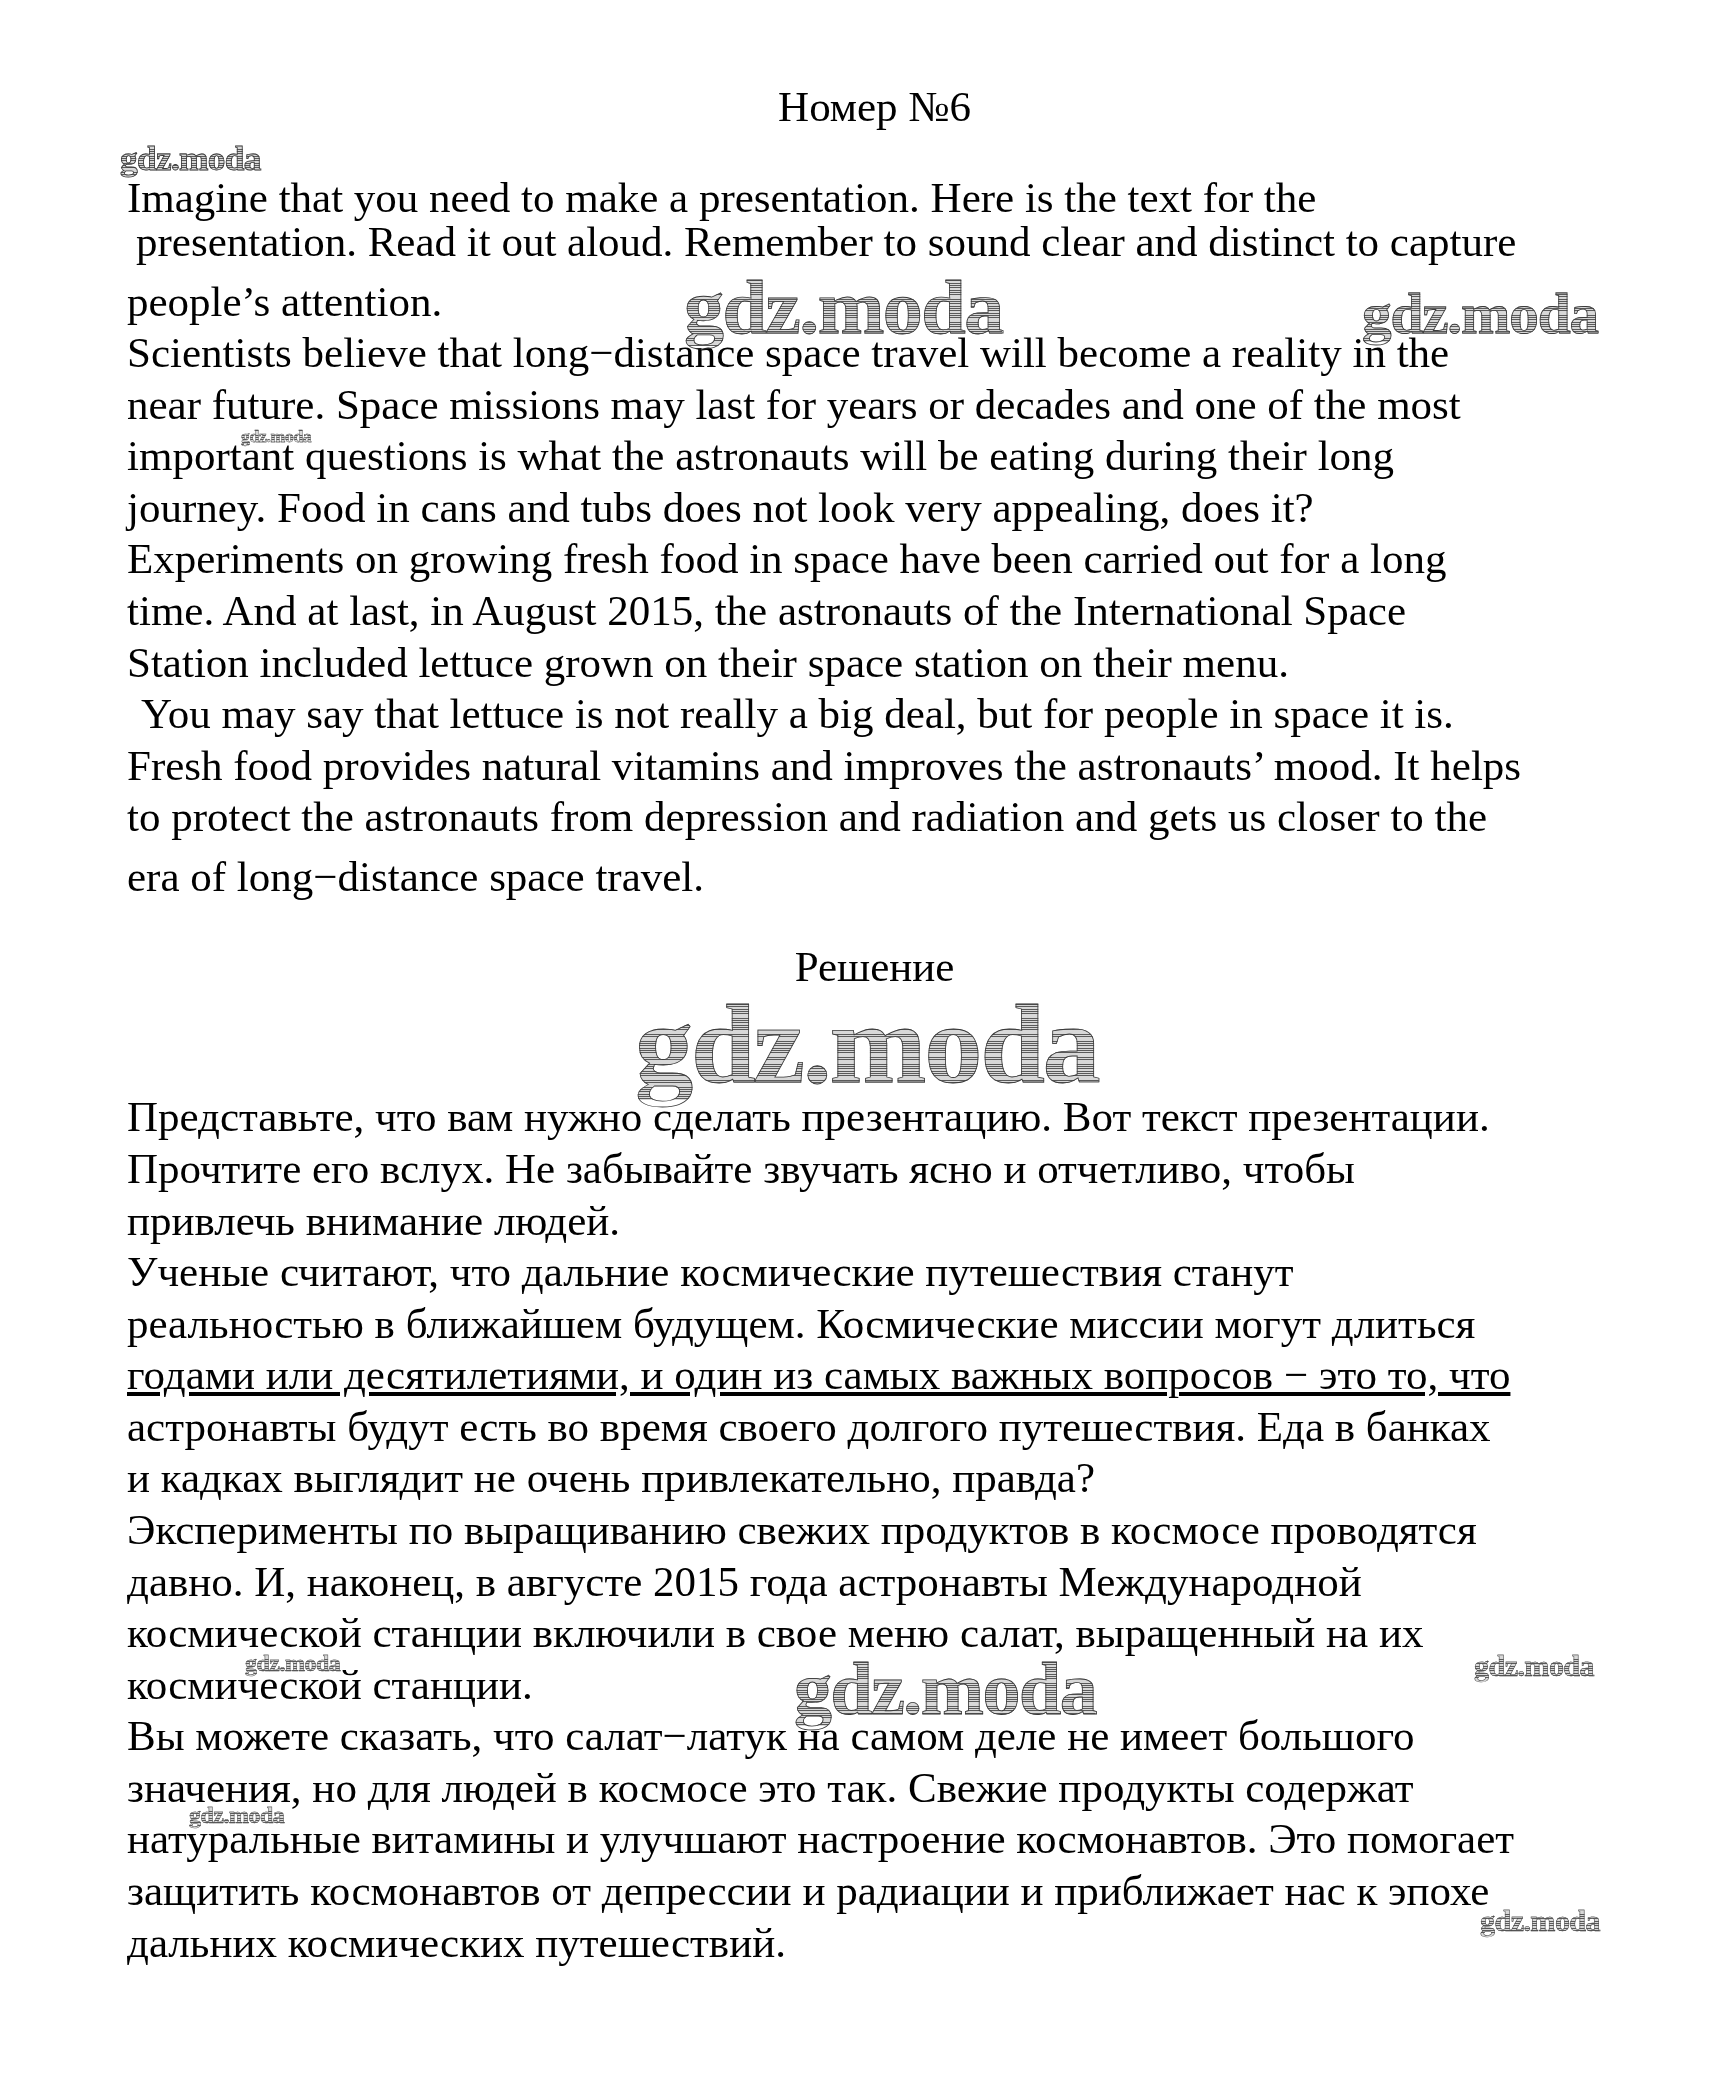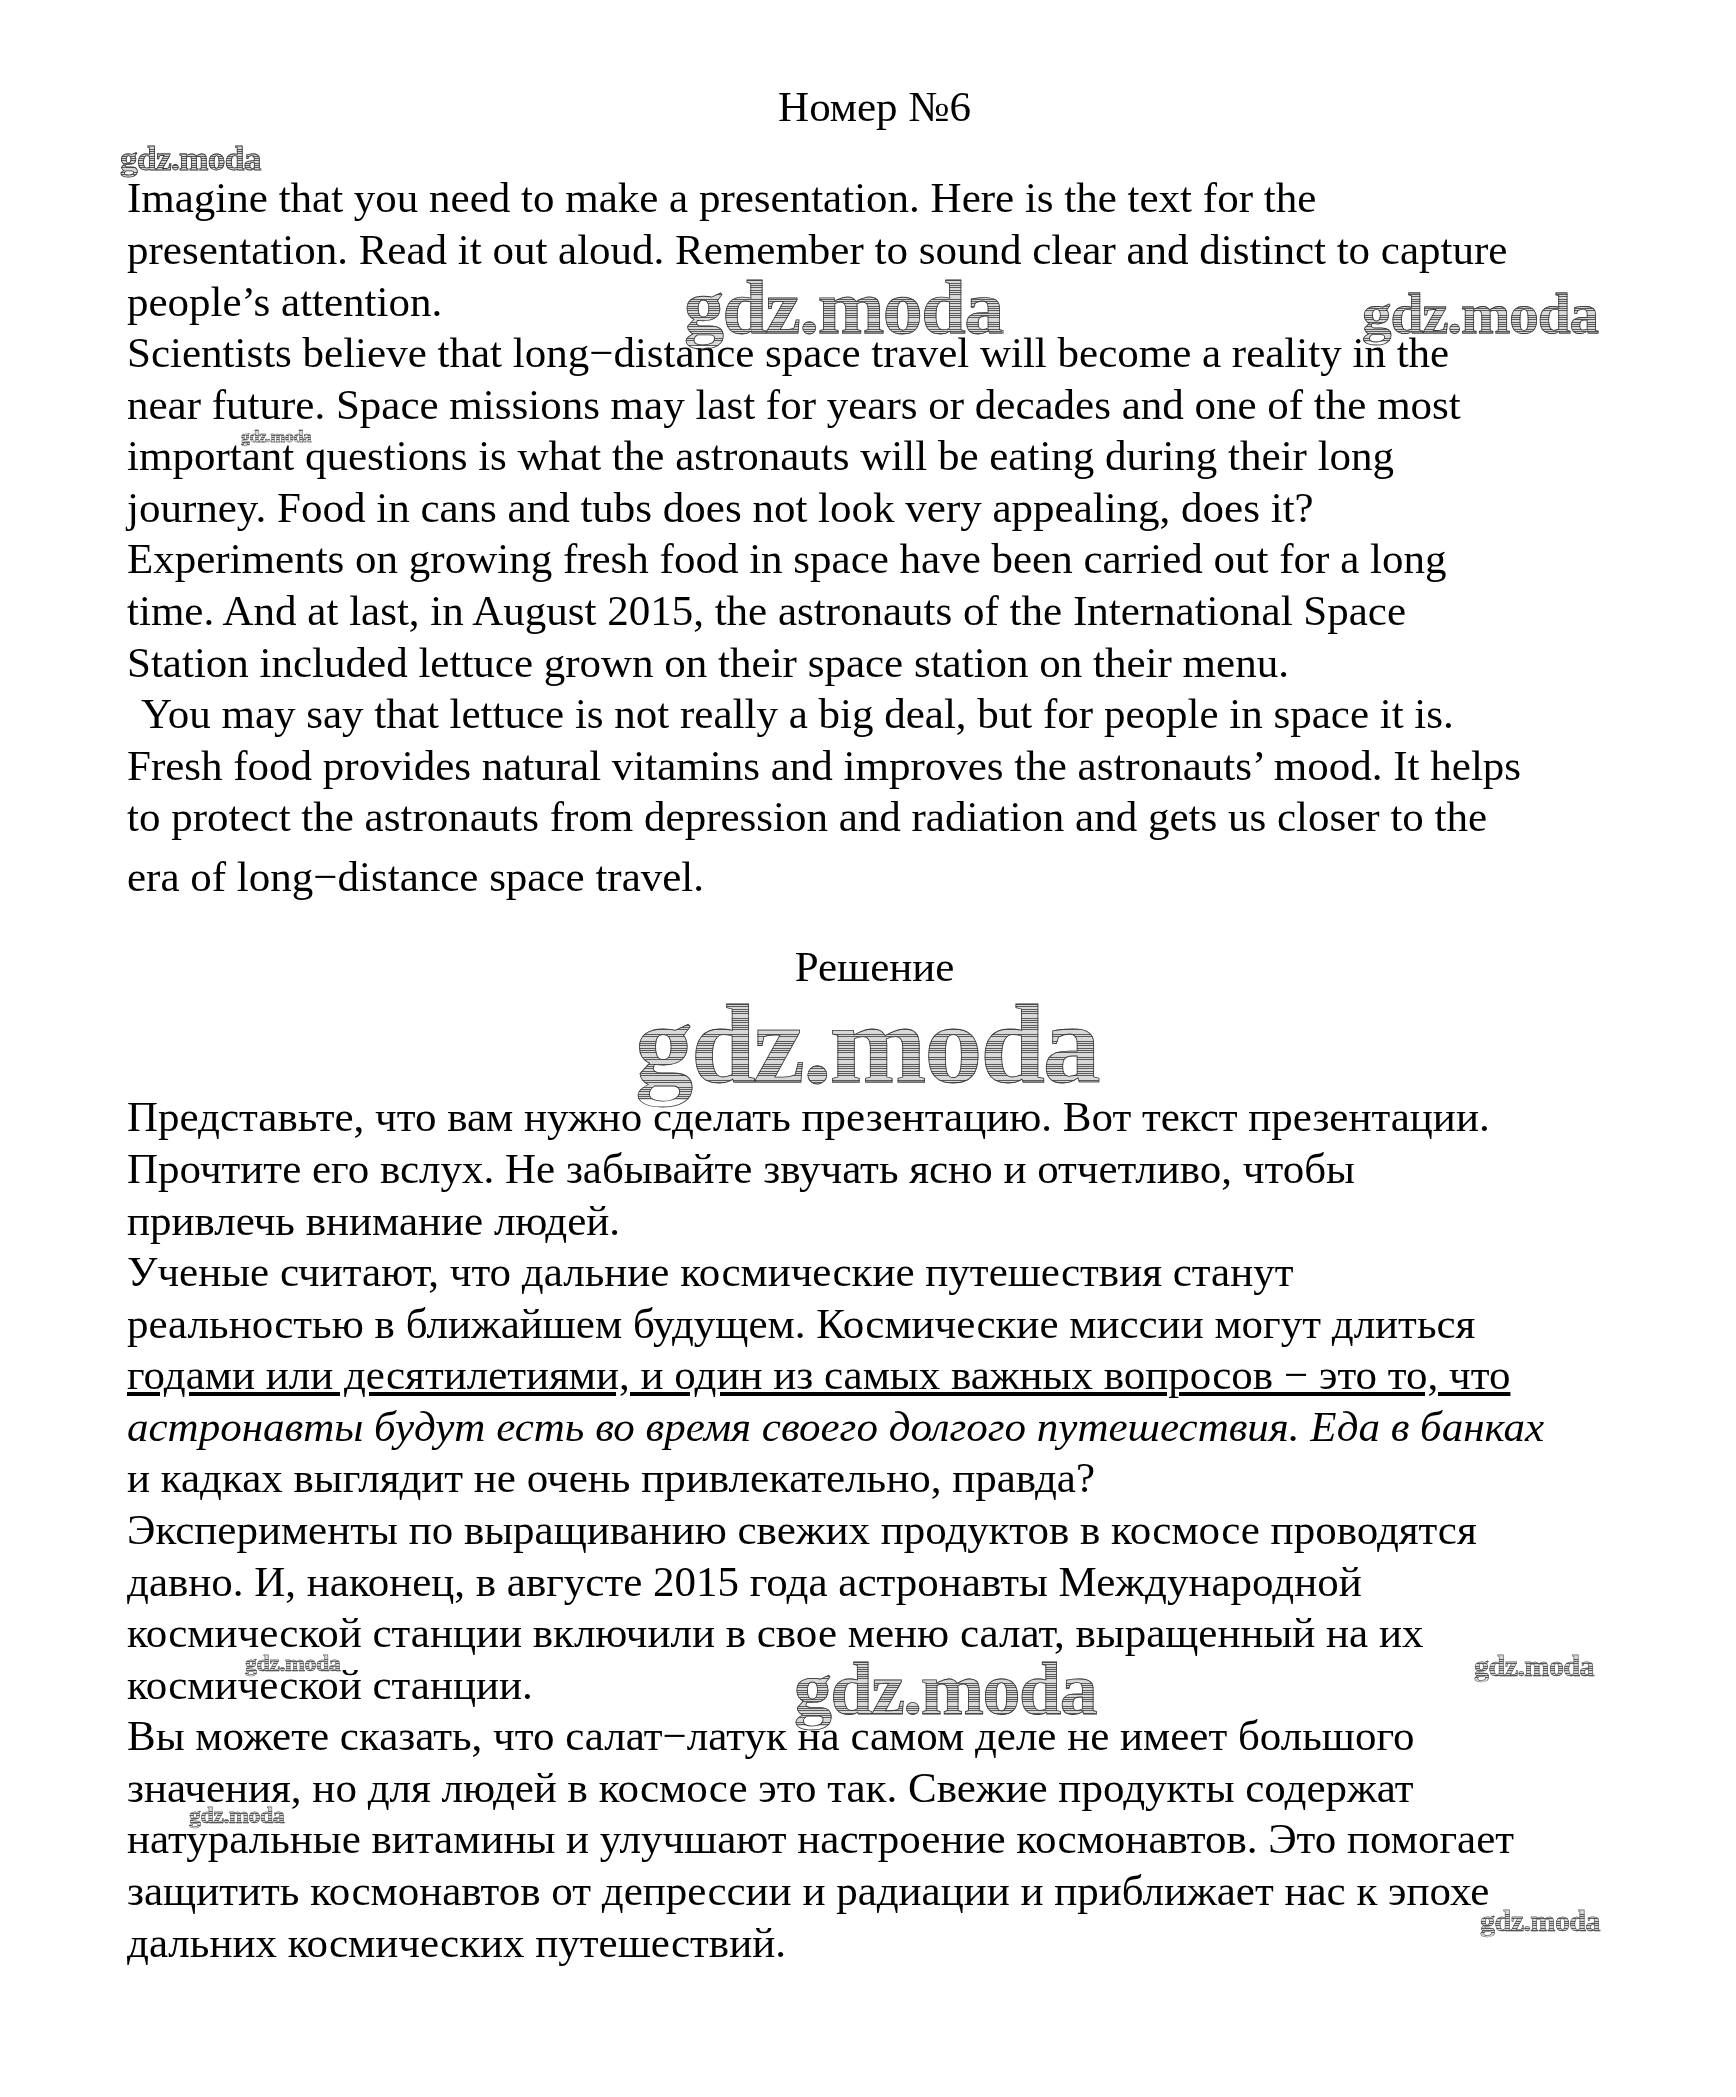--- a/index.html
+++ b/index.html
@@ -26,21 +26,21 @@
 </style>
 </head>
 <body>
 
 <div class="page">
 
   <div class="ln center" style="top:81px;">Номер №6</div>
 
   <div>
     <div class="ln" style="top:172px;">Imagine that you need to make a presentation. Here is the text for the</div>
-    <div class="ln" style="top:224px;">presentation. Read it out aloud. Remember to sound clear and distinct to capture</div>
+    <div class="ln" style="top:216px;margin-left:9px;">presentation. Read it out aloud. Remember to sound clear and distinct to capture</div>
     <div class="ln" style="top:276px;">people’s attention.</div>
     <div class="ln" style="top:327px;">Scientists believe that long−distance space travel will become a reality in the</div>
     <div class="ln" style="top:379px;">near future. Space missions may last for years or decades and one of the most</div>
     <div class="ln" style="top:430px;">important questions is what the astronauts will be eating during their long</div>
     <div class="ln" style="top:482px;">journey. Food in cans and tubs does not look very appealing, does it?</div>
     <div class="ln" style="top:533px;">Experiments on growing fresh food in space have been carried out for a long</div>
     <div class="ln" style="top:585px;">time. And at last, in August 2015, the astronauts of the International Space</div>
     <div class="ln" style="top:637px;">Station included lettuce grown on their space station on their menu.</div>
     <div class="ln" style="top:688px;margin-left:14px;">You may say that lettuce is not really a big deal, but for people in space it is.</div>
     <div class="ln" style="top:740px;">Fresh food provides natural vitamins and improves the astronauts’ mood. It helps</div>
@@ -51,21 +51,21 @@
   <div class="ln center" style="top:941px;">Решение</div>
 
 
   <div>
     <div class="ln" style="top:1091px;">Представьте, что вам нужно сделать презентацию. Вот текст презентации.</div>
     <div class="ln" style="top:1143px;">Прочтите его вслух. Не забывайте звучать ясно и отчетливо, чтобы</div>
     <div class="ln" style="top:1195px;">привлечь внимание людей.</div>
     <div class="ln" style="top:1246px;">Ученые считают, что дальние космические путешествия станут</div>
     <div class="ln" style="top:1298px;">реальностью в ближайшем будущем. Космические миссии могут длиться</div>
     <div class="ln" style="top:1349px;text-decoration:underline;">годами или десятилетиями, и один из самых важных вопросов − это то, что</div>
-    <div class="ln" style="top:1401px;font-style:italic;">астронавты будут есть во время своего долгого путешествия. Еда в банках</div>
+    <div class="ln" style="top:1401px;">астронавты будут есть во время своего долгого путешествия. Еда в банках</div>
     <div class="ln" style="top:1452px;">и кадках выглядит не очень привлекательно, правда?</div>
     <div class="ln" style="top:1504px;">Эксперименты по выращиванию свежих продуктов в космосе проводятся</div>
     <div class="ln" style="top:1556px;">давно. И, наконец, в августе 2015 года астронавты Международной</div>
     <div class="ln" style="top:1607px;">космической станции включили в свое меню салат, выращенный на их</div>
     <div class="ln" style="top:1659px;">космической станции.</div>
     <div class="ln" style="top:1710px;">Вы можете сказать, что салат−латук на самом деле не имеет большого</div>
     <div class="ln" style="top:1762px;">значения, но для людей в космосе это так. Свежие продукты содержат</div>
     <div class="ln" style="top:1813px;">натуральные витамины и улучшают настроение космонавтов. Это помогает</div>
     <div class="ln" style="top:1865px;">защитить космонавтов от депрессии и радиации и приближает нас к эпохе</div>
     <div class="ln" style="top:1917px;">дальних космических путешествий.</div>

